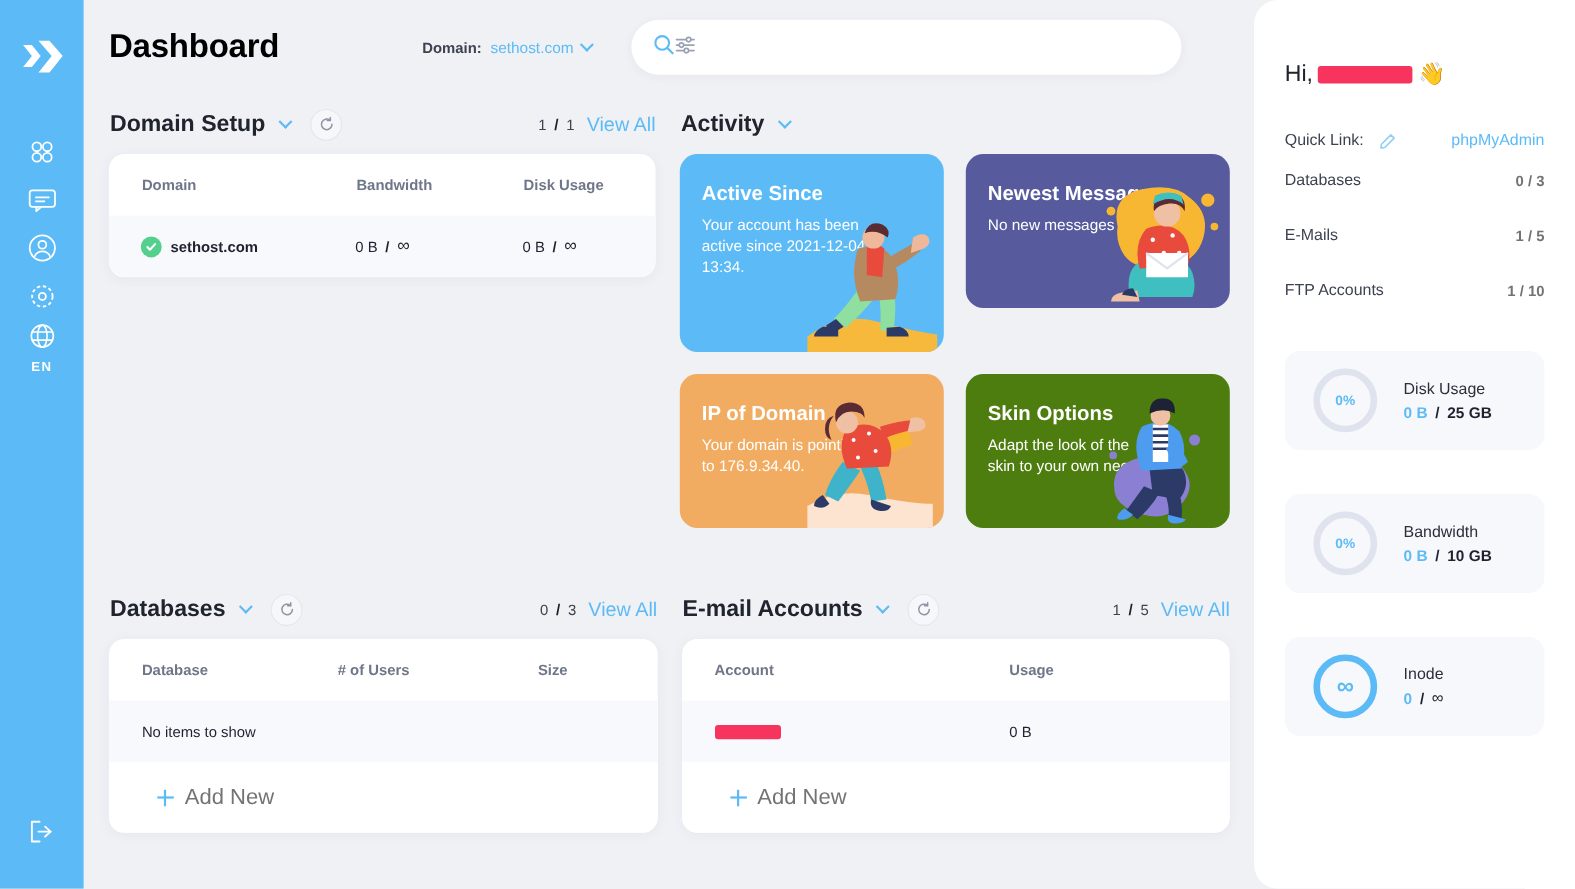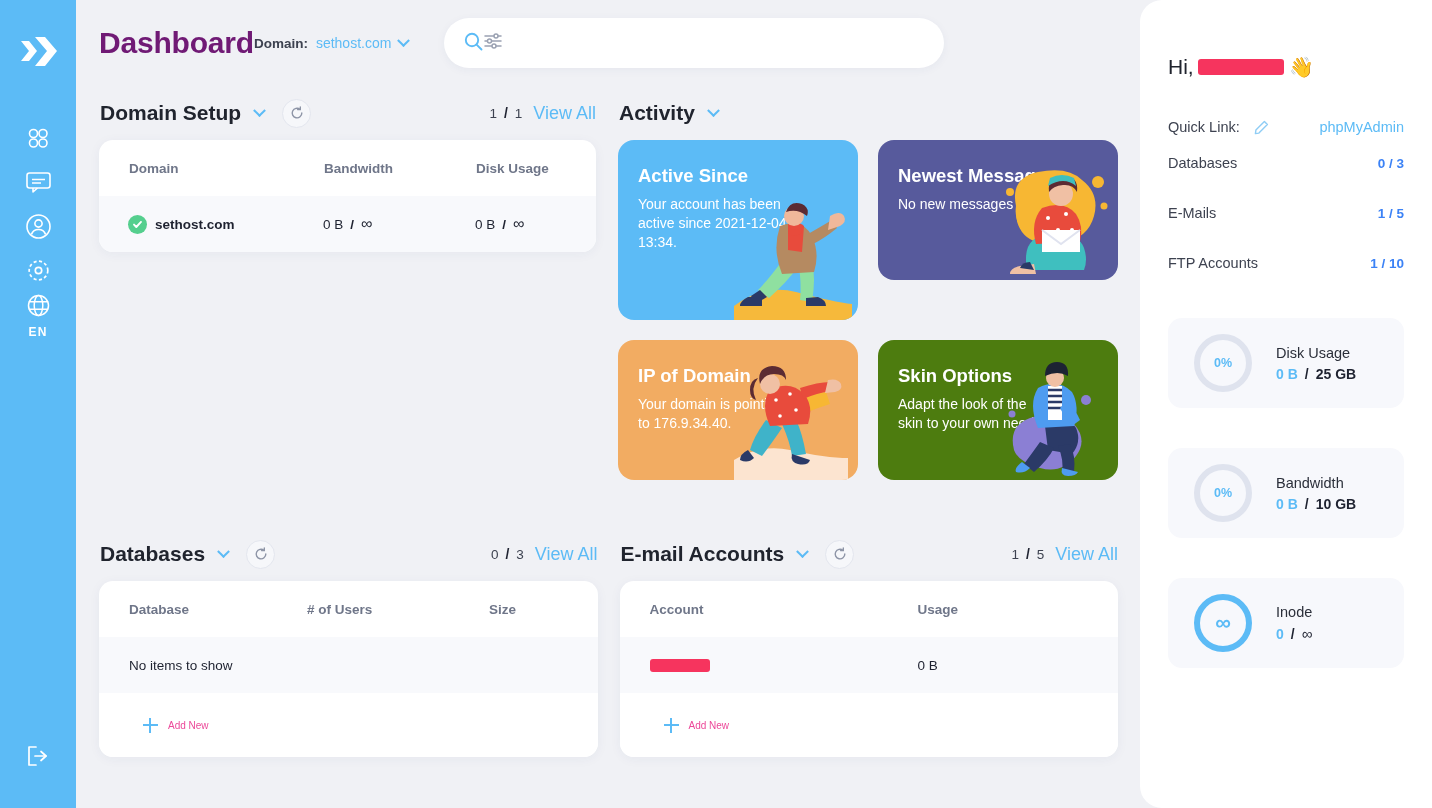--- a/index.html
+++ b/index.html
@@ -41,22 +41,23 @@
     height: 808px;
     overflow: hidden;
   }
 
   .topbar {
     display: flex; align-items: center;
     height: 86px;
     padding: 0 22px 0 23px;
   }
   .page-title {
-    font-size: 30px; font-weight: 700; color: #701a75;
+    font-size: 30px; font-weight: 700; color: #000000;
     letter-spacing: -0.2px;
+    margin-right: 130px;
   }
   .domain-picker { display: flex; align-items: center; gap: 8px; }
   .domain-label { font-size: 13.5px; font-weight: 700; color: #3d4250; }
   .domain-value { font-size: 14px; color: #5cbbf6; cursor: pointer; }
   .chev {
     display: inline-block; width: 9px; height: 9px;
     border-right: 2px solid #5cbbf6; border-bottom: 2px solid #5cbbf6;
     transform: rotate(45deg) translate(-2px,-2px);
     cursor: pointer;
   }
@@ -115,21 +116,21 @@
     display: inline-flex; align-items: center; justify-content: center;
     flex: 0 0 19px;
   }
   .frac { display: flex; align-items: center; gap: 7px; }
   .frac .slash { font-weight: 700; }
   .inf { font-size: 16px; line-height: 1; }
   .empty-row { display: flex; height: 56px; align-items: center; padding: 0 30px; background: #f8f9fc; font-size: 13.5px; color: #1e2230; }
   .addnew {
     display: flex; align-items: center; gap: 10px;
     height: 64px; padding-left: 44px;
-    color: #ec4899; font-size: 10px; cursor: pointer;
+    color: #737373; font-size: 20px; cursor: pointer;
     background: #fff;
   }
   .plus {
     position: relative; width: 15px; height: 15px; flex: 0 0 15px;
   }
   .plus::before, .plus::after {
     content: ""; position: absolute; background: #5cbbf6;
   }
   .plus::before { left: 0; top: 6px; width: 15px; height: 2.4px; }
   .plus::after { top: 0; left: 6px; height: 15px; width: 2.4px; }
@@ -166,21 +167,21 @@
     display: flex; align-items: center;
     margin-top: 37px;
     height: 22px;
   }
   .quick-label { font-size: 14.5px; color: #3d4250; }
   .pencil { margin-left: 14px; cursor: pointer; display:flex; }
   .quick-link { margin-left: auto; font-size: 14.5px; color: #5cbbf6; cursor: pointer; }
 
   .statline { display: flex; align-items: center; height: 50px; }
   .statline-label { font-size: 14.5px; color: #3d4250; }
-  .statline-val { margin-left: auto; font-size: 13.5px; font-weight: 700; color: #3b82f6; }
+  .statline-val { margin-left: auto; font-size: 13.5px; font-weight: 700; color: #737373; }
 
   .usage-card {
     margin-top: 17px;
     background: #f7f8fc;
     border-radius: 14px;
     height: 90px;
     display: flex; align-items: center;
     padding-left: 26px;
   }
   .ring {

